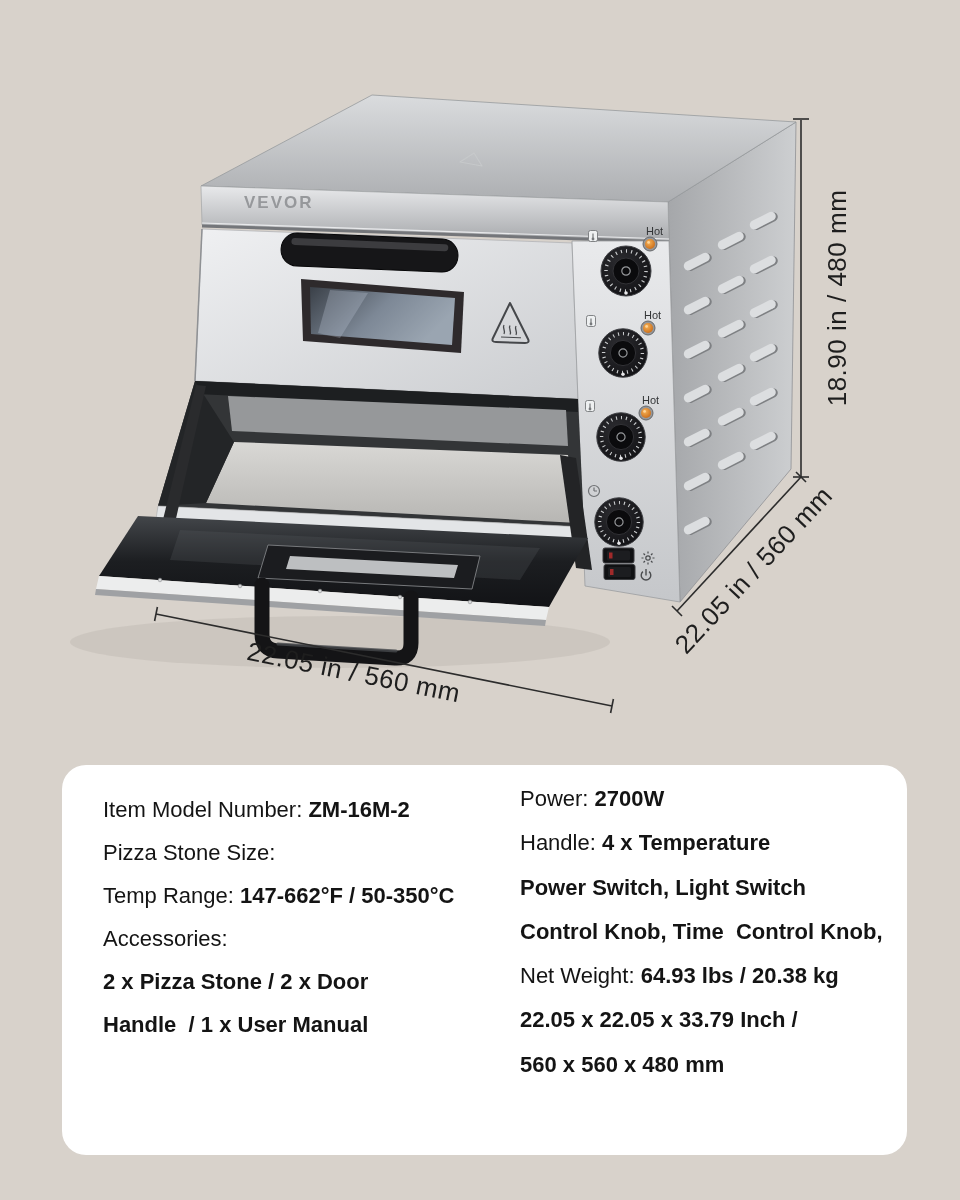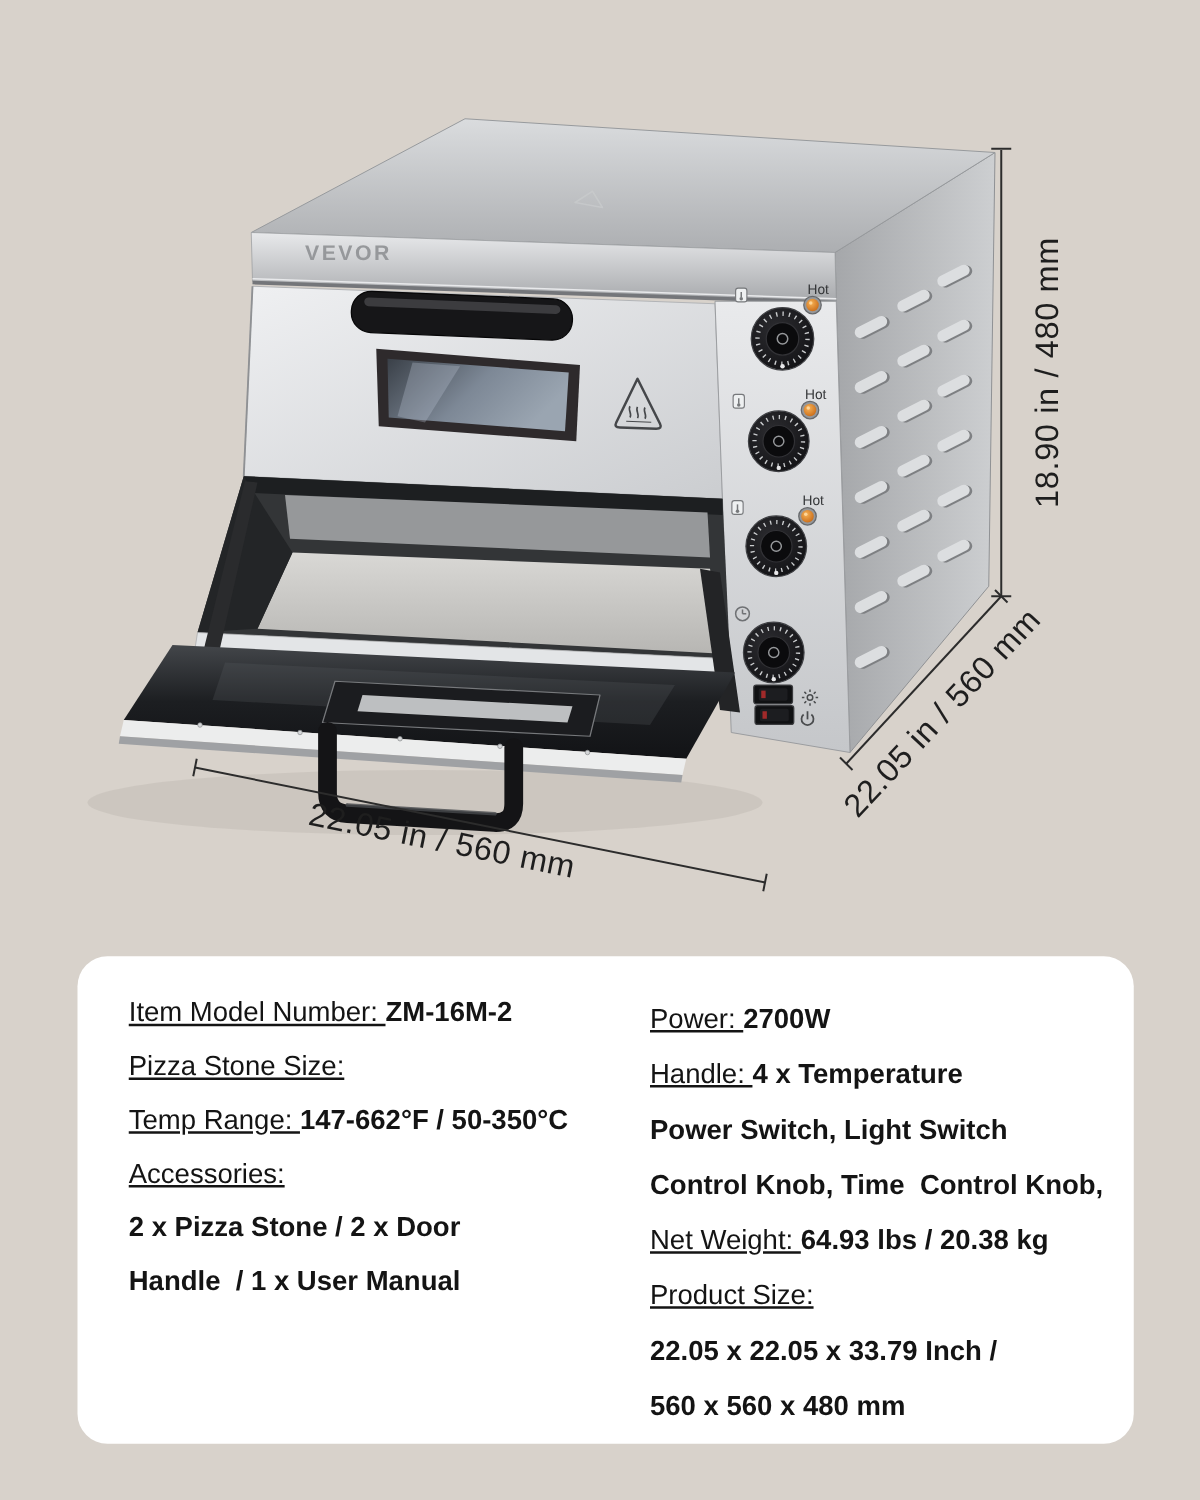--- a/index.html
+++ b/index.html
@@ -10,24 +10,24 @@
   }
   .stage { position:relative; width:960px; height:1200px; overflow:hidden; }
   .oven-svg { position:absolute; left:0; top:0; }
   .spec-card {
     position:absolute; left:62px; top:765px;
     width:845px; height:390px;
     background:#ffffff; border-radius:24px;
   }
   .col { position:absolute; color:#141414; font-size:22px; }
   .col-left  { left:41px;  top:23px; }
-  .col-right { left:458px; top:28px; }
+  .col-right { left:458px; top:12px; }
   .col-left  .spec-line { line-height:43px;   white-space:pre; }
   .col-right .spec-line { line-height:44.3px; white-space:pre; }
-  .lbl { font-weight:400;text-decoration:underline; }
+  .lbl { font-weight:400; }
   .val { font-weight:700; }
   svg text { font-family:"Liberation Sans", sans-serif; }
   .dim-text { font-size:26px; fill:#1e1e1e; letter-spacing:0.5px; }
   .brand-text { font-size:17px; font-weight:700; letter-spacing:2px; fill:#96989b; }
   .hot-text { font-size:11px; fill:#333537; font-weight:500; }
 </style>
 </head>
 <body>
 
 <div class="stage">
@@ -260,18 +260,17 @@
       <div class="spec-line"><span class="lbl">Accessories:</span><span class="val"></span></div>
       <div class="spec-line"><span class="lbl"></span><span class="val">2 x Pizza Stone / 2 x Door</span></div>
       <div class="spec-line"><span class="lbl"></span><span class="val">Handle  / 1 x User Manual</span></div>
     </div>
     <div class="col col-right">
       <div class="spec-line"><span class="lbl">Power: </span><span class="val">2700W</span></div>
       <div class="spec-line"><span class="lbl">Handle: </span><span class="val">4 x Temperature</span></div>
       <div class="spec-line"><span class="lbl"></span><span class="val">Power Switch, Light Switch</span></div>
       <div class="spec-line"><span class="lbl"></span><span class="val">Control Knob, Time  Control Knob,</span></div>
       <div class="spec-line"><span class="lbl">Net Weight: </span><span class="val">64.93 lbs / 20.38 kg</span></div>
-      <div class="spec-line"><span class="lbl">Product Size:</span><span class="val"></span></div>
       <div class="spec-line"><span class="lbl"></span><span class="val">22.05 x 22.05 x 33.79 Inch /</span></div>
       <div class="spec-line"><span class="lbl"></span><span class="val">560 x 560 x 480 mm</span></div>
     </div>
   </div>
 </div>
 
 </body></html>

